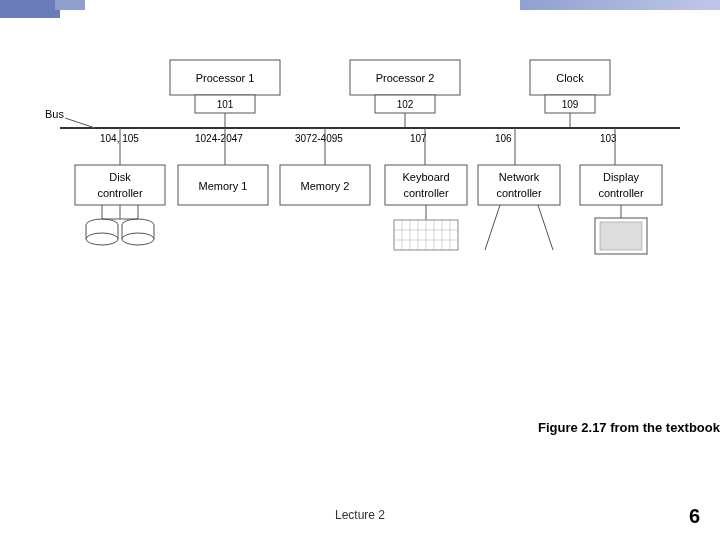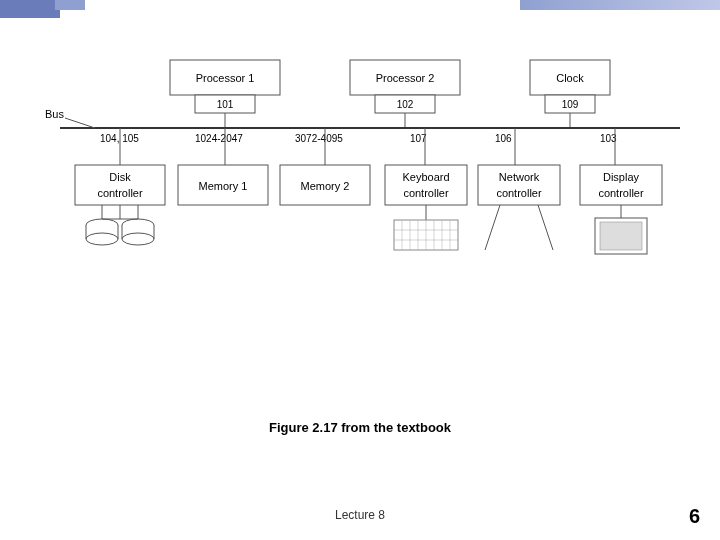--- a/index.html
+++ b/index.html
@@ -149,17 +149,17 @@
   <line x1="460" y1="155" x2="445" y2="200" stroke="#555" stroke-width="1"></line>
   <line x1="498" y1="155" x2="513" y2="200" stroke="#555" stroke-width="1"></line>
 
   <line x1="581" y1="155" x2="581" y2="168" stroke="#555" stroke-width="1"></line>
   <rect x="555" y="168" width="52" height="36" fill="white" stroke="#555" stroke-width="1"></rect>
 
   <rect x="560" y="172" width="42" height="28" fill="#ddd" stroke="#888" stroke-width="0.5"></rect>
 
 </svg>
 
-<div style="position:absolute; bottom:105px; width:100%; text-align:center; font-size:13px; font-weight:bold;">Figure 2.17 from the textbook</div>
+<div style="position:absolute; bottom:105px; width:100%; text-align:right; font-size:13px; font-weight:bold;">Figure 2.17 from the textbook</div>
 
-<div style="position:absolute; bottom:18px; left:50%; transform:translateX(-50%); font-size:12px; color:#333;">Lecture 8</div>
+<div style="position:absolute; bottom:18px; left:50%; transform:translateX(-50%); font-size:12px; color:#333;">Lecture 2</div>
 
 <div style="position:absolute; bottom:12px; right:20px; font-size:20px; font-weight:bold;">6</div>
 
 </body></html>

